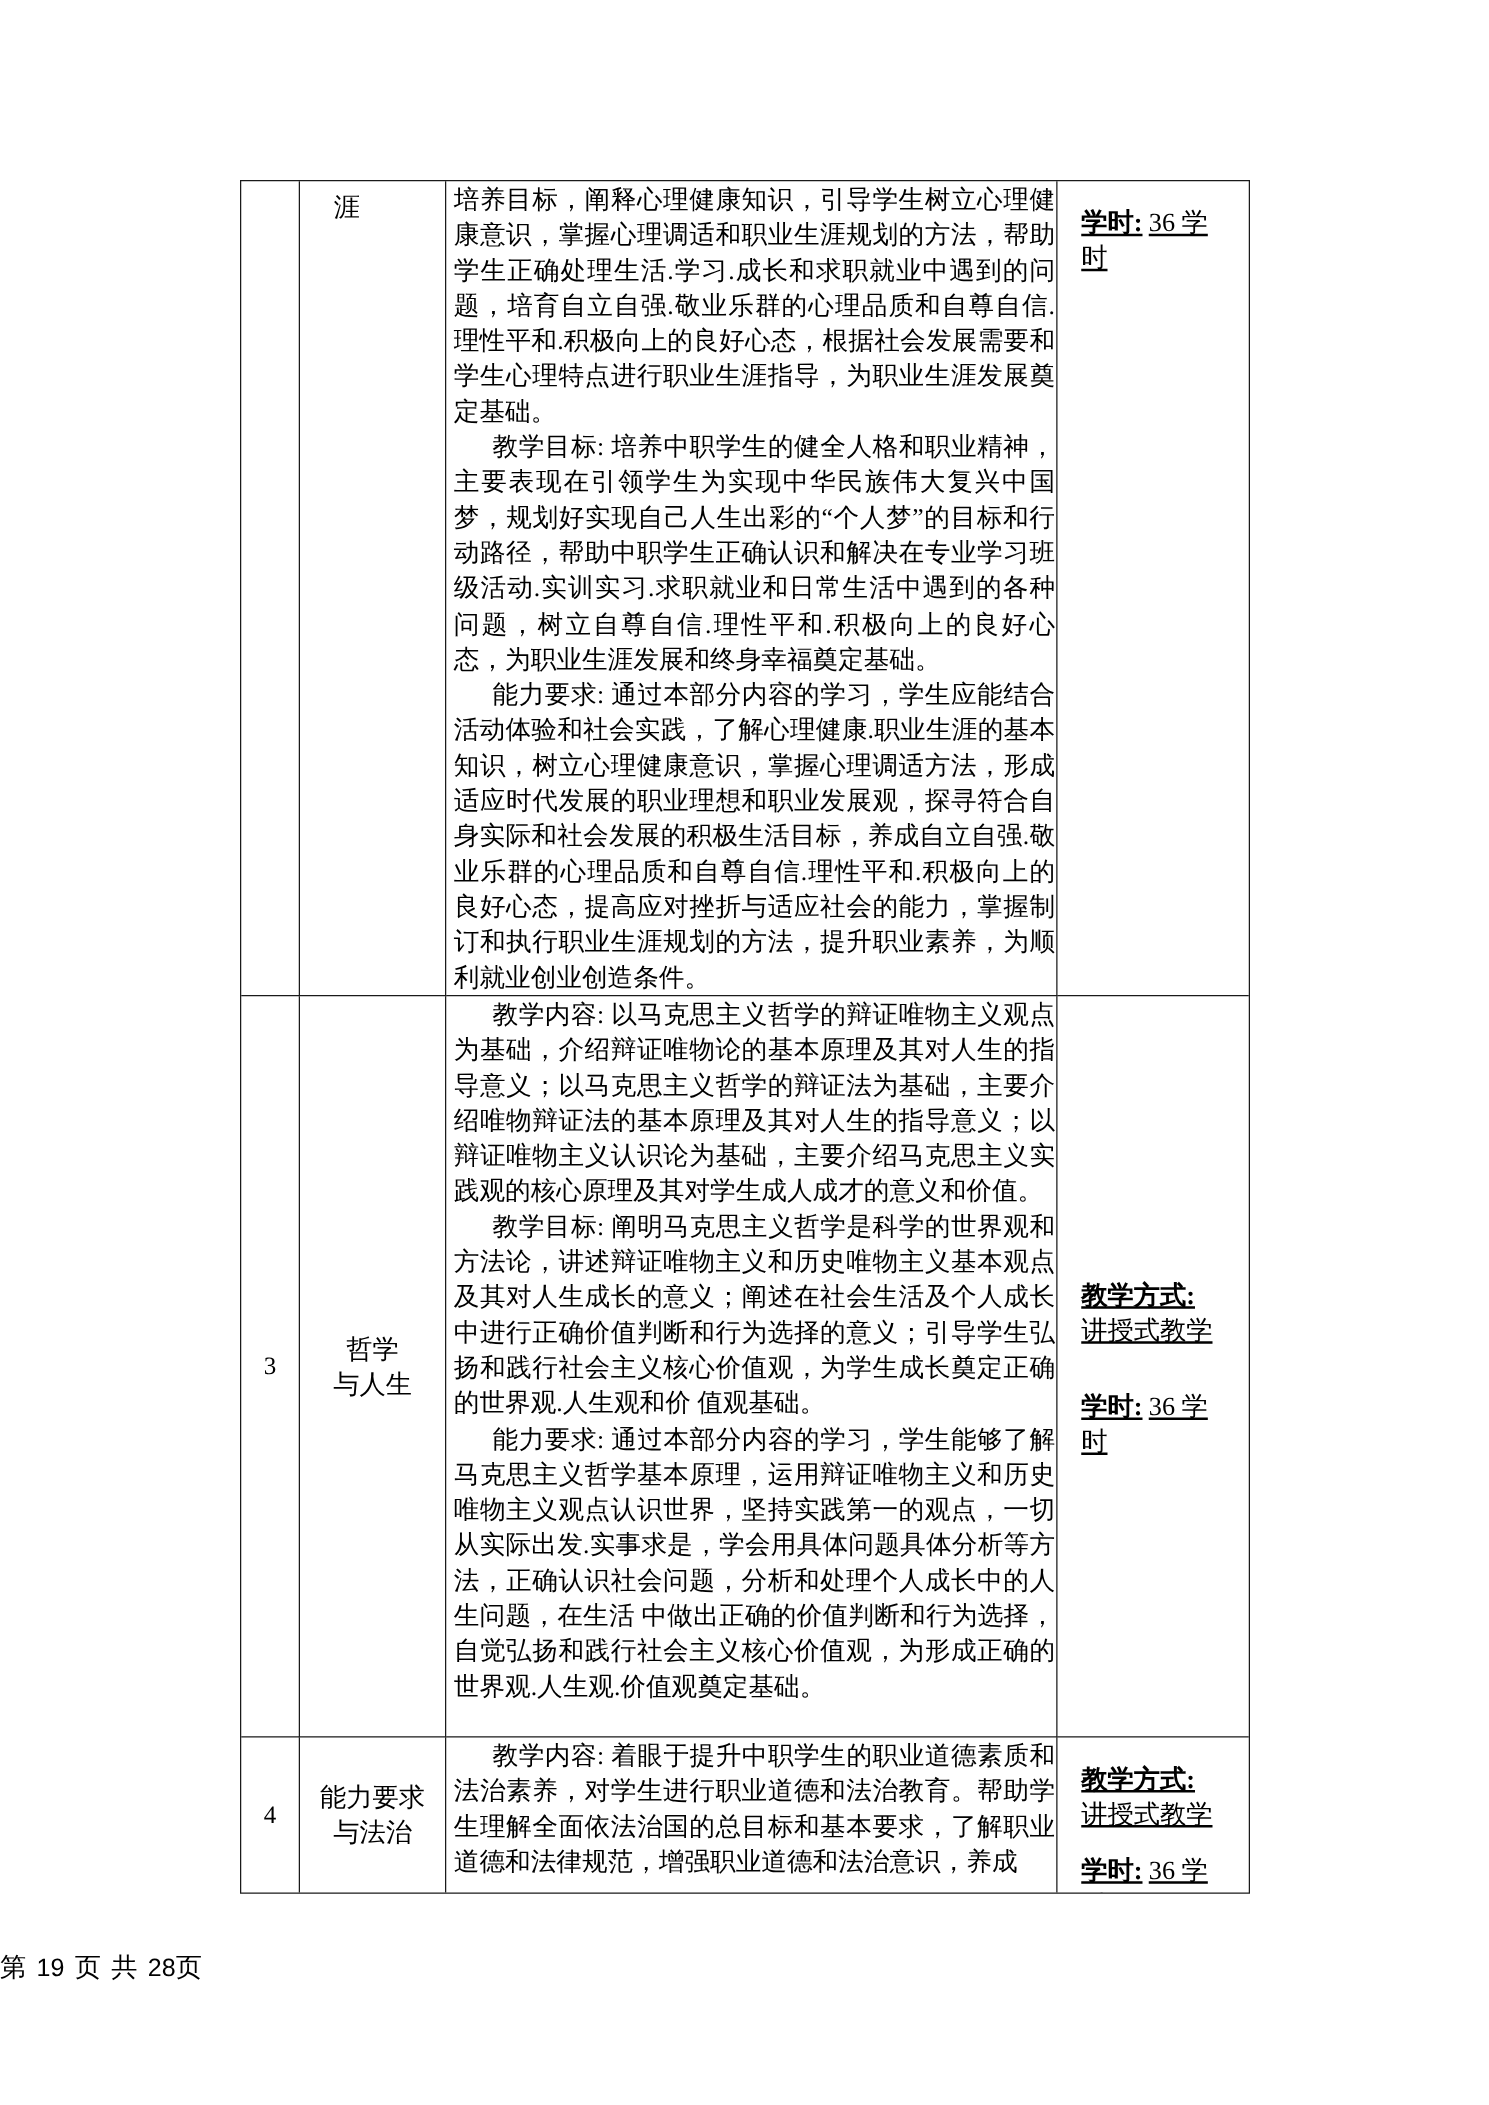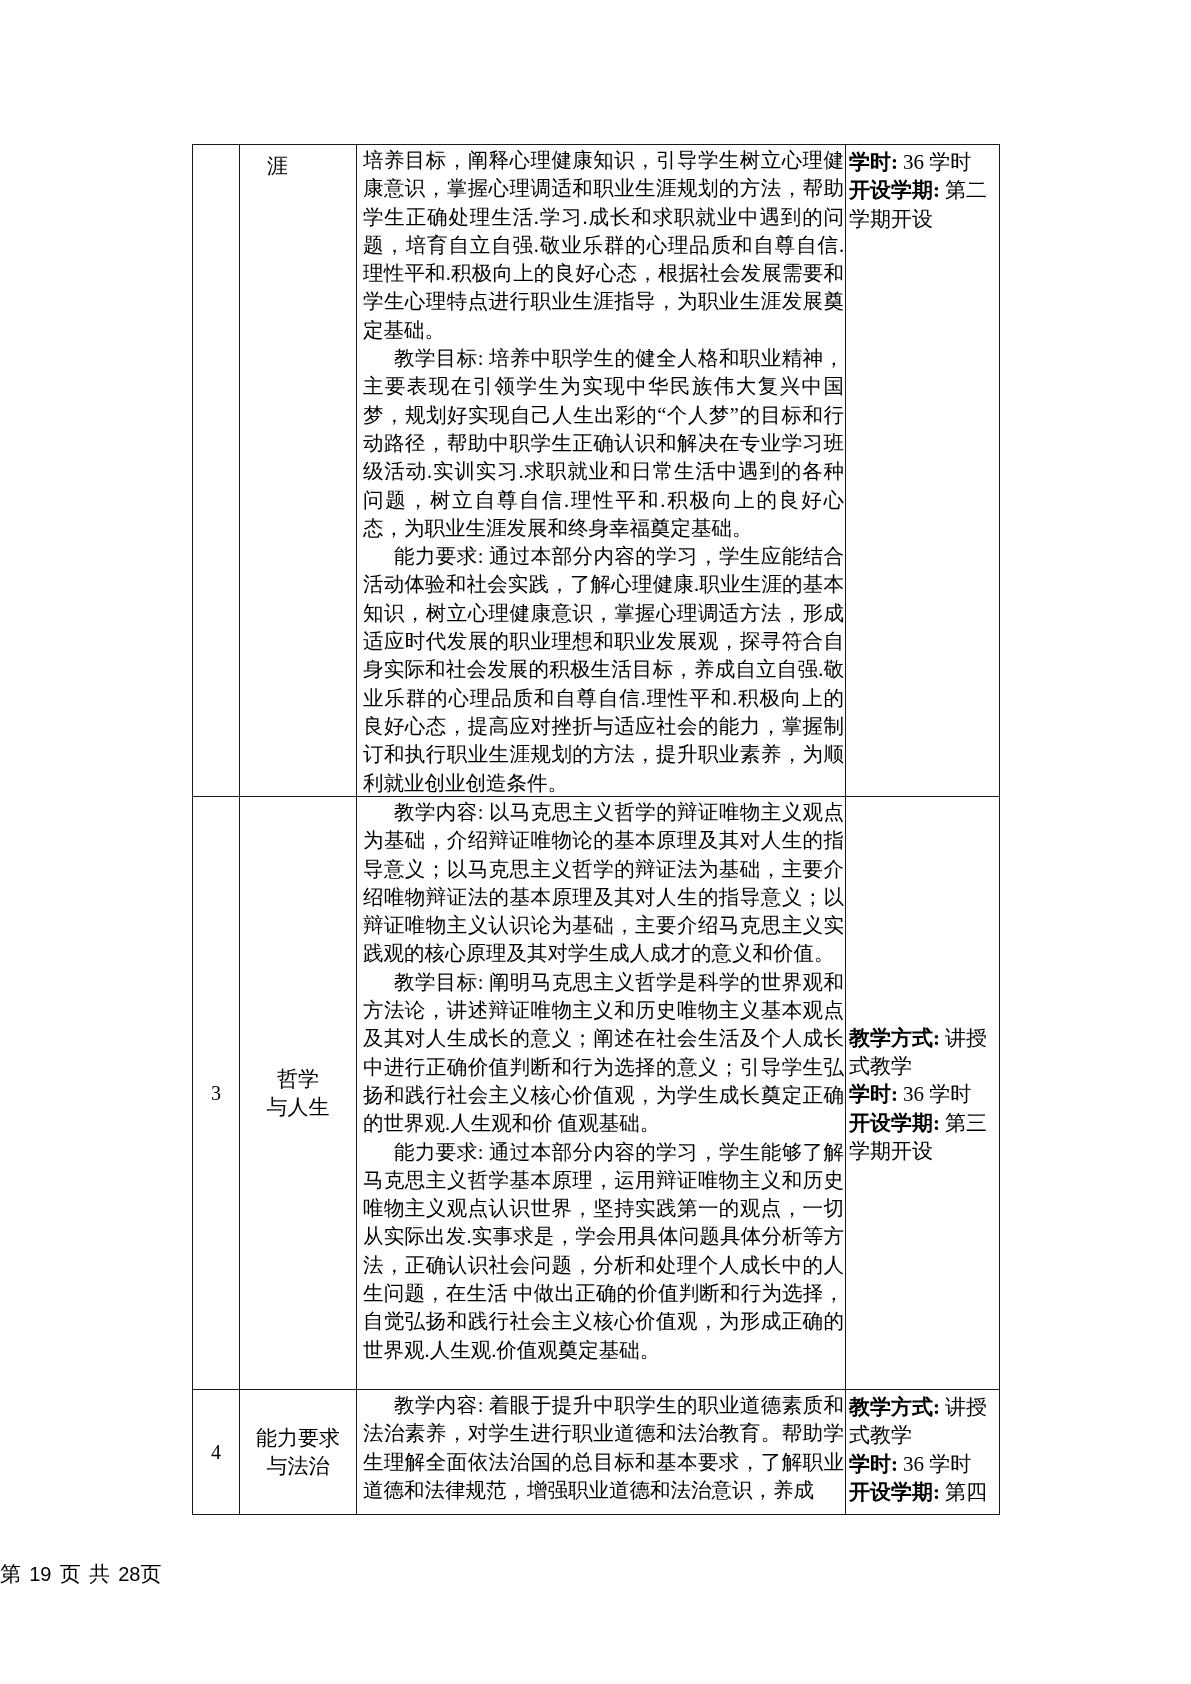--- a/index.html
+++ b/index.html
@@ -60,21 +60,21 @@
   .para-lead { font-weight: normal; }
 
   
   .info-cell {
     font-size: 21px; line-height: 28.3px;
     padding: 3px 2px 0 3px;
   }
   .info-cell.vcenter {
     display: flex; flex-direction: column; justify-content: center;
   }
-  .info-seg { margin: 0; }
+  .info-seg { margin: 16px; text-decoration: underline; }
   .info-seg b { margin-right: 5px; }
 
   
   .page-footer {
     position: absolute;
     left: 0; top: 1560px; width: 100%;
     text-align: left;
     font-size: 21px;
     word-spacing: 3px;
   }
@@ -92,37 +92,35 @@
   <div class="cell name-cell cont">
     <div>涯</div>
   </div>
   <div class="cell content-cell">
     <p class="para cont"><span>培养目标，阐释心理健康知识，引导学生树立心理健康意识，掌握心理调适和职业生涯规划的方法，帮助学生正确处理生活.学习.成长和求职就业中遇到的问题，培育自立自强.敬业乐群的心理品质和自尊自信.理性平和.积极向上的良好心态，根据社会发展需要和学生心理特点进行职业生涯指导，为职业生涯发展奠定基础。</span></p>
     <p class="para"><b class="para-lead">教学目标:</b> <span>培养中职学生的健全人格和职业精神，主要表现在引领学生为实现中华民族伟大复兴中国梦，规划好实现自己人生出彩的“个人梦”的目标和行动路径，帮助中职学生正确认识和解决在专业学习班级活动.实训实习.求职就业和日常生活中遇到的各种问题，树立自尊自信.理性平和.积极向上的良好心态，为职业生涯发展和终身幸福奠定基础。</span></p>
     <p class="para"><b class="para-lead">能力要求:</b> <span>通过本部分内容的学习，学生应能结合活动体验和社会实践，了解心理健康.职业生涯的基本知识，树立心理健康意识，掌握心理调适方法，形成适应时代发展的职业理想和职业发展观，探寻符合自身实际和社会发展的积极生活目标，养成自立自强.敬业乐群的心理品质和自尊自信.理性平和.积极向上的良好心态，提高应对挫折与适应社会的能力，掌握制订和执行职业生涯规划的方法，提升职业素养，为顺利就业创业创造条件。</span></p>
   </div>
   <div class="cell info-cell last-col">
     <div class="info-seg"><b>学时:</b><span>36 学时</span></div>
-    <div class="info-seg"><b>开设学期:</b><span>第二学期开设</span></div>
   </div>
 
   <div class="cell num-cell">3</div>
   <div class="cell name-cell">
     <div>哲学</div>
     <div>与人生</div>
   </div>
   <div class="cell content-cell">
     <p class="para"><b class="para-lead">教学内容:</b> <span>以马克思主义哲学的辩证唯物主义观点为基础，介绍辩证唯物论的基本原理及其对人生的指导意义；以马克思主义哲学的辩证法为基础，主要介绍唯物辩证法的基本原理及其对人生的指导意义；以辩证唯物主义认识论为基础，主要介绍马克思主义实践观的核心原理及其对学生成人成才的意义和价值。</span></p>
     <p class="para"><b class="para-lead">教学目标:</b> <span>阐明马克思主义哲学是科学的世界观和方法论，讲述辩证唯物主义和历史唯物主义基本观点及其对人生成长的意义；阐述在社会生活及个人成长中进行正确价值判断和行为选择的意义；引导学生弘扬和践行社会主义核心价值观，为学生成长奠定正确的世界观.人生观和价 值观基础。</span></p>
     <p class="para"><b class="para-lead">能力要求:</b> <span>通过本部分内容的学习，学生能够了解马克思主义哲学基本原理，运用辩证唯物主义和历史唯物主义观点认识世界，坚持实践第一的观点，一切从实际出发.实事求是，学会用具体问题具体分析等方 法，正确认识社会问题，分析和处理个人成长中的人生问题，在生活 中做出正确的价值判断和行为选择，自觉弘扬和践行社会主义核心价值观，为形成正确的世界观.人生观.价值观奠定基础。</span></p>
   </div>
   <div class="cell info-cell vcenter last-col">
     <div class="info-seg"><b>教学方式:</b><span>讲授式教学</span></div>
     <div class="info-seg"><b>学时:</b><span>36 学时</span></div>
-    <div class="info-seg"><b>开设学期:</b><span>第三学期开设</span></div>
   </div>
 
   <div class="cell num-cell last-row">4</div>
   <div class="cell name-cell last-row">
     <div>能力要求</div>
     <div>与法治</div>
   </div>
   <div class="cell content-cell last-row">
     <p class="para"><b class="para-lead">教学内容:</b> <span>着眼于提升中职学生的职业道德素质和法治素养，对学生进行职业道德和法治教育。帮助学生理解全面依法治国的总目标和基本要求，了解职业道德和法律规范，增强职业道德和法治意识，养成</span></p>
   </div>

